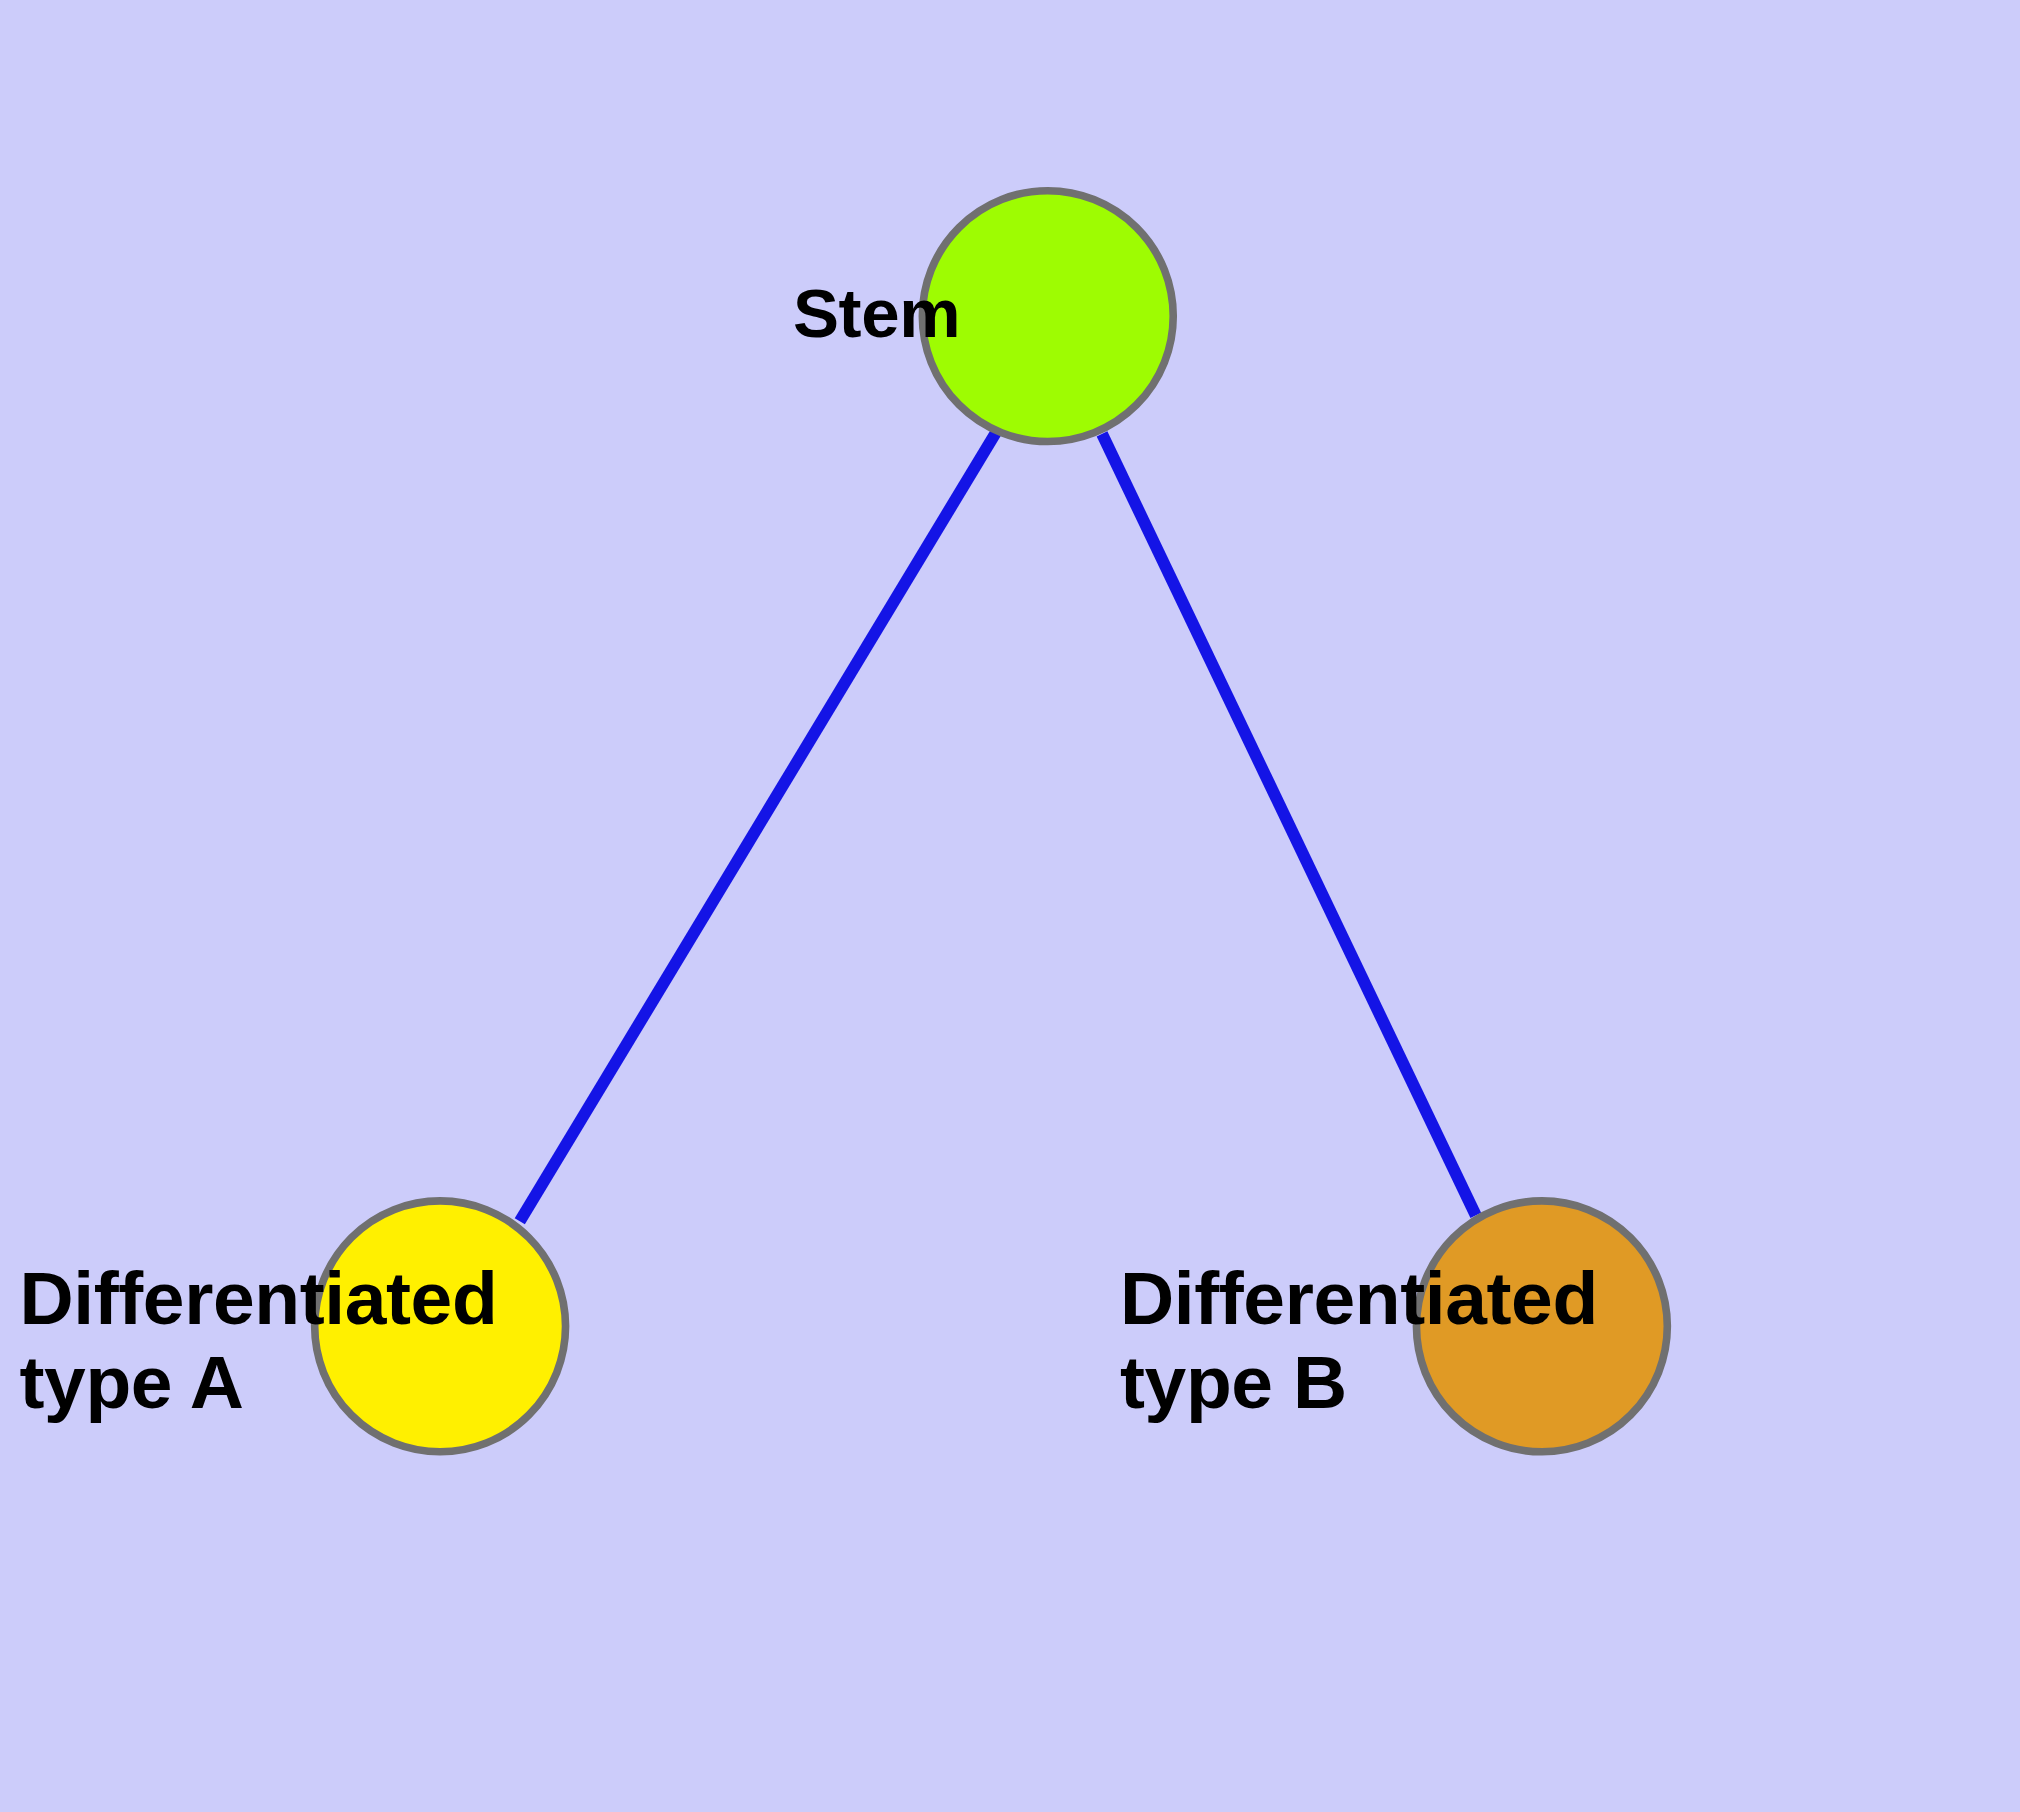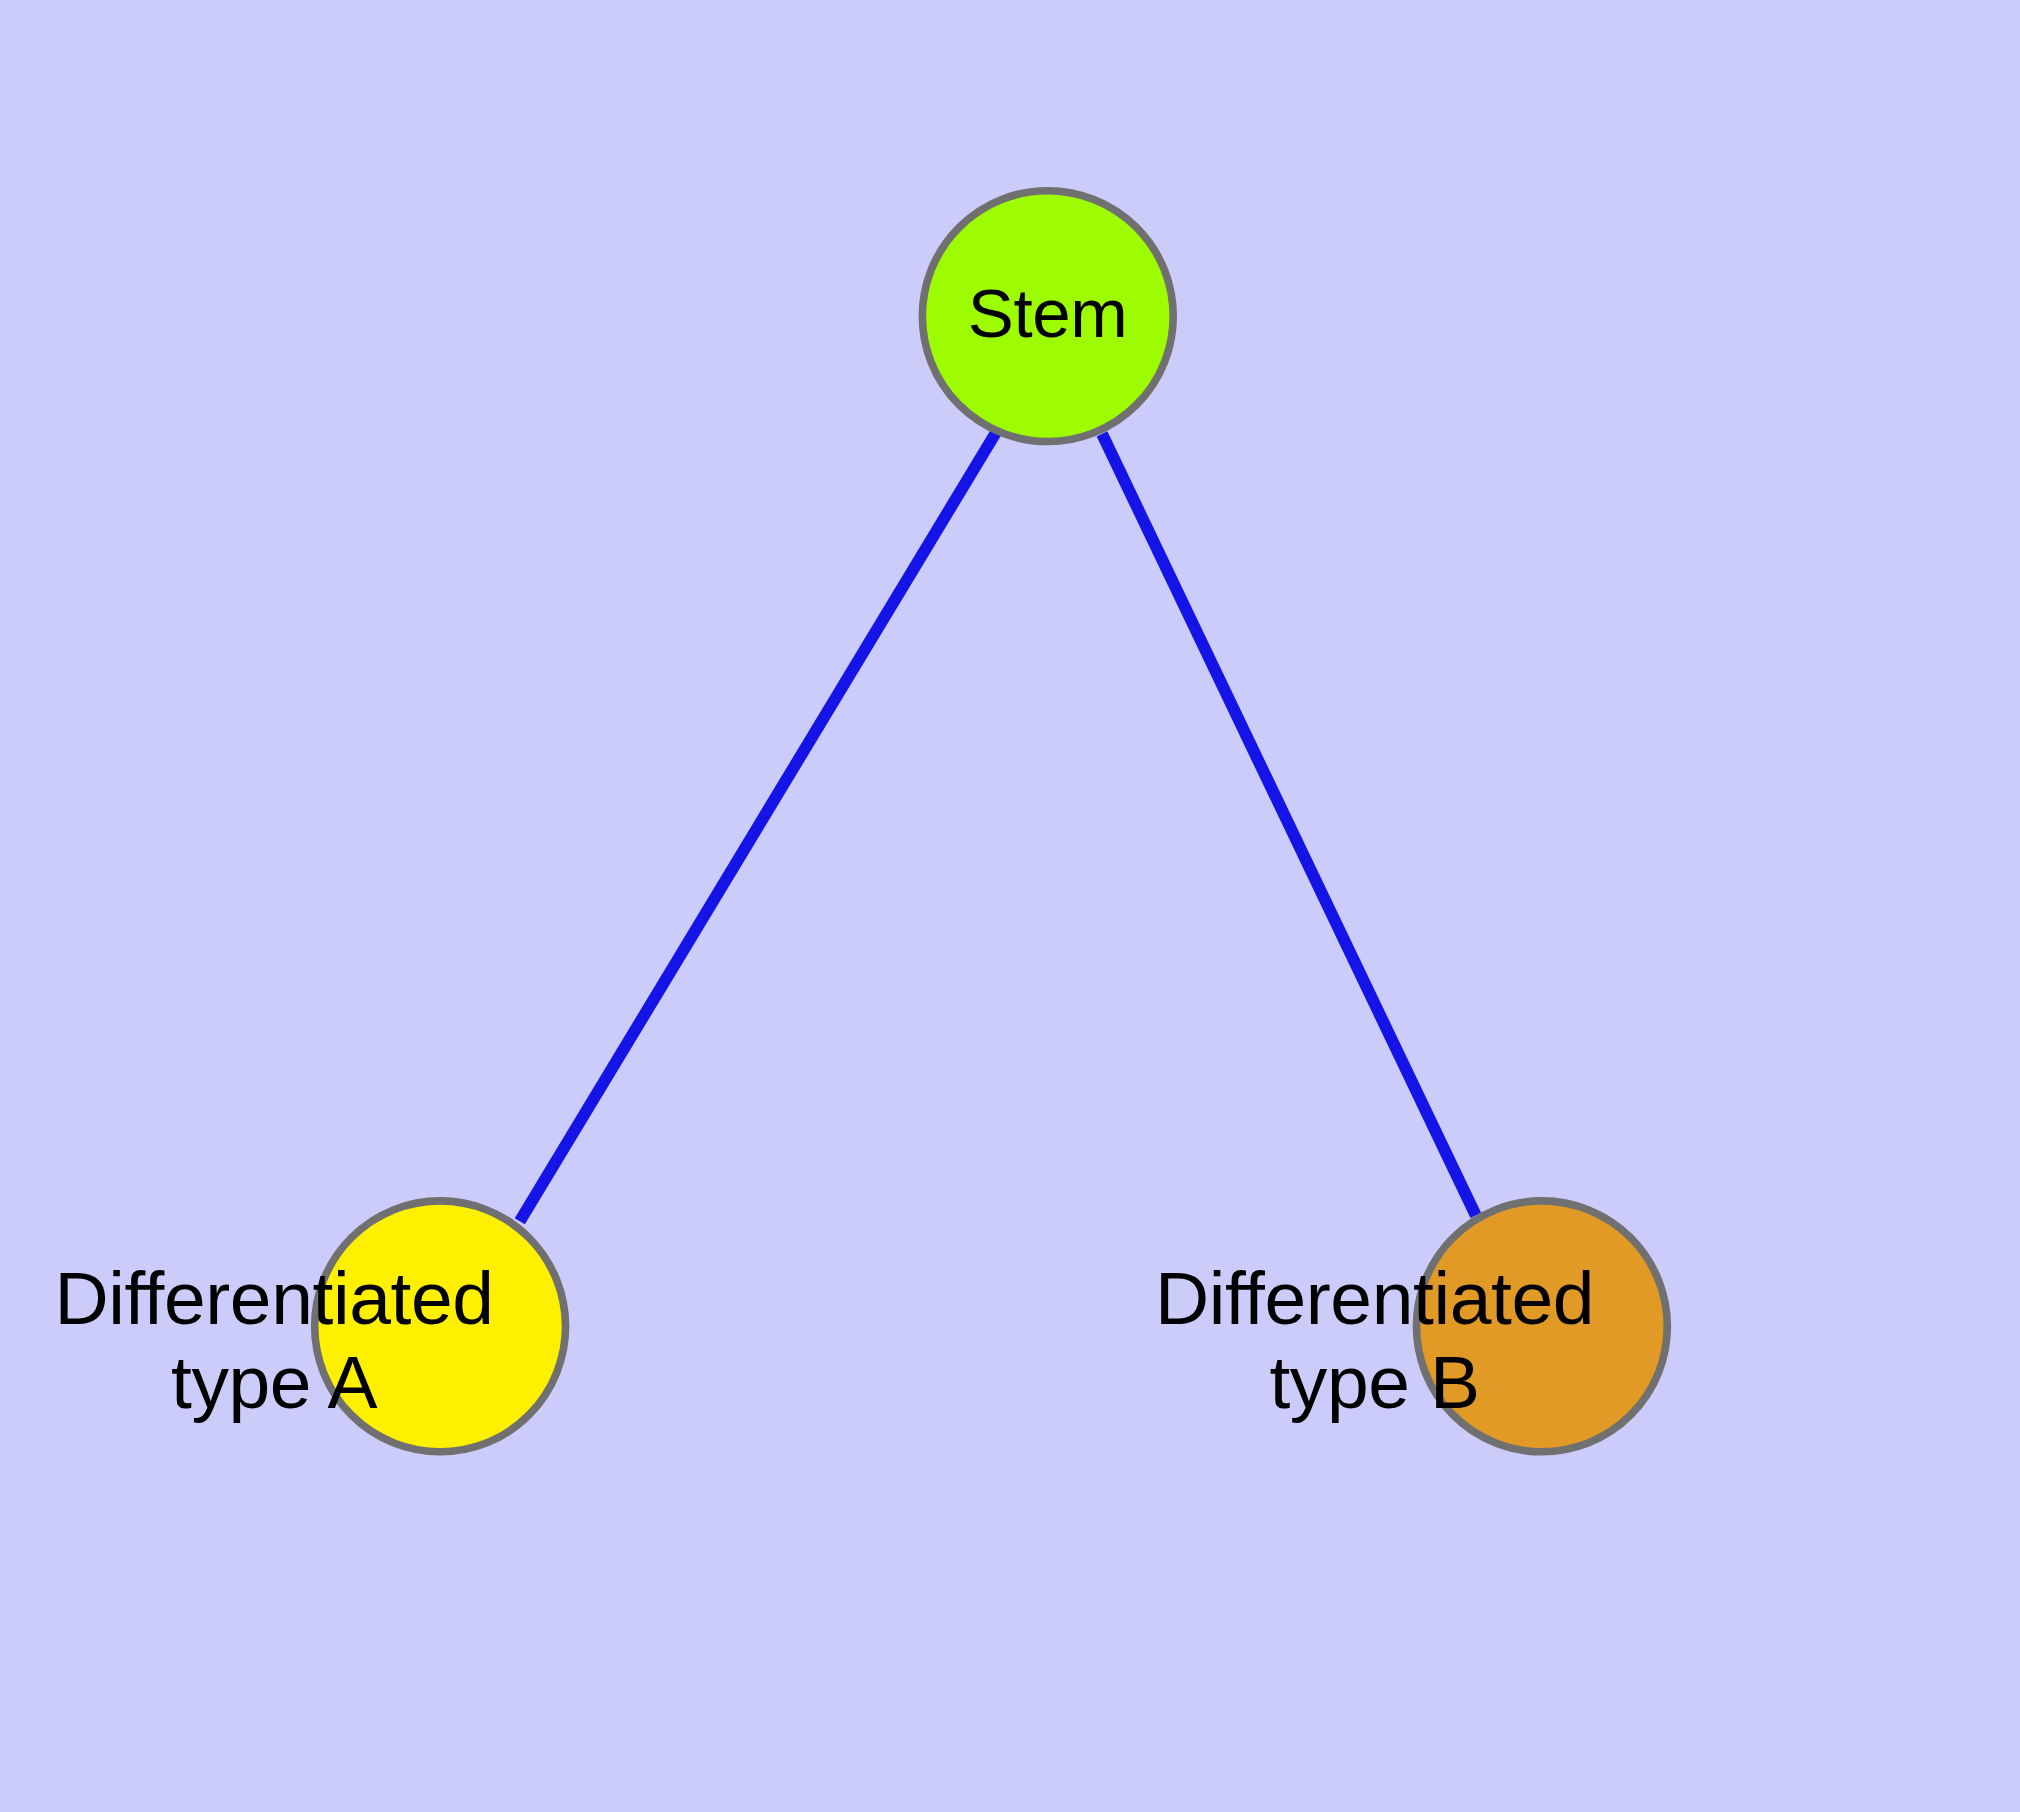--- a/index.html
+++ b/index.html
@@ -20,22 +20,21 @@
     position: absolute;
     left: 0;
     top: 0;
     width: 2021px;
     height: 1812px;
     display: block;
   }
   .node-label {
     position: absolute;
     color: #000000;
-    font-weight: normal;
-    text-align: center;
+    font-weight: bold;
     line-height: 1.12;
     white-space: pre;
     letter-spacing: -0.4px;
     pointer-events: none;
   }
   #label-stem {
     font-size: 69px;
     left: 793px;
     top: 275px;
     width: 509px;

